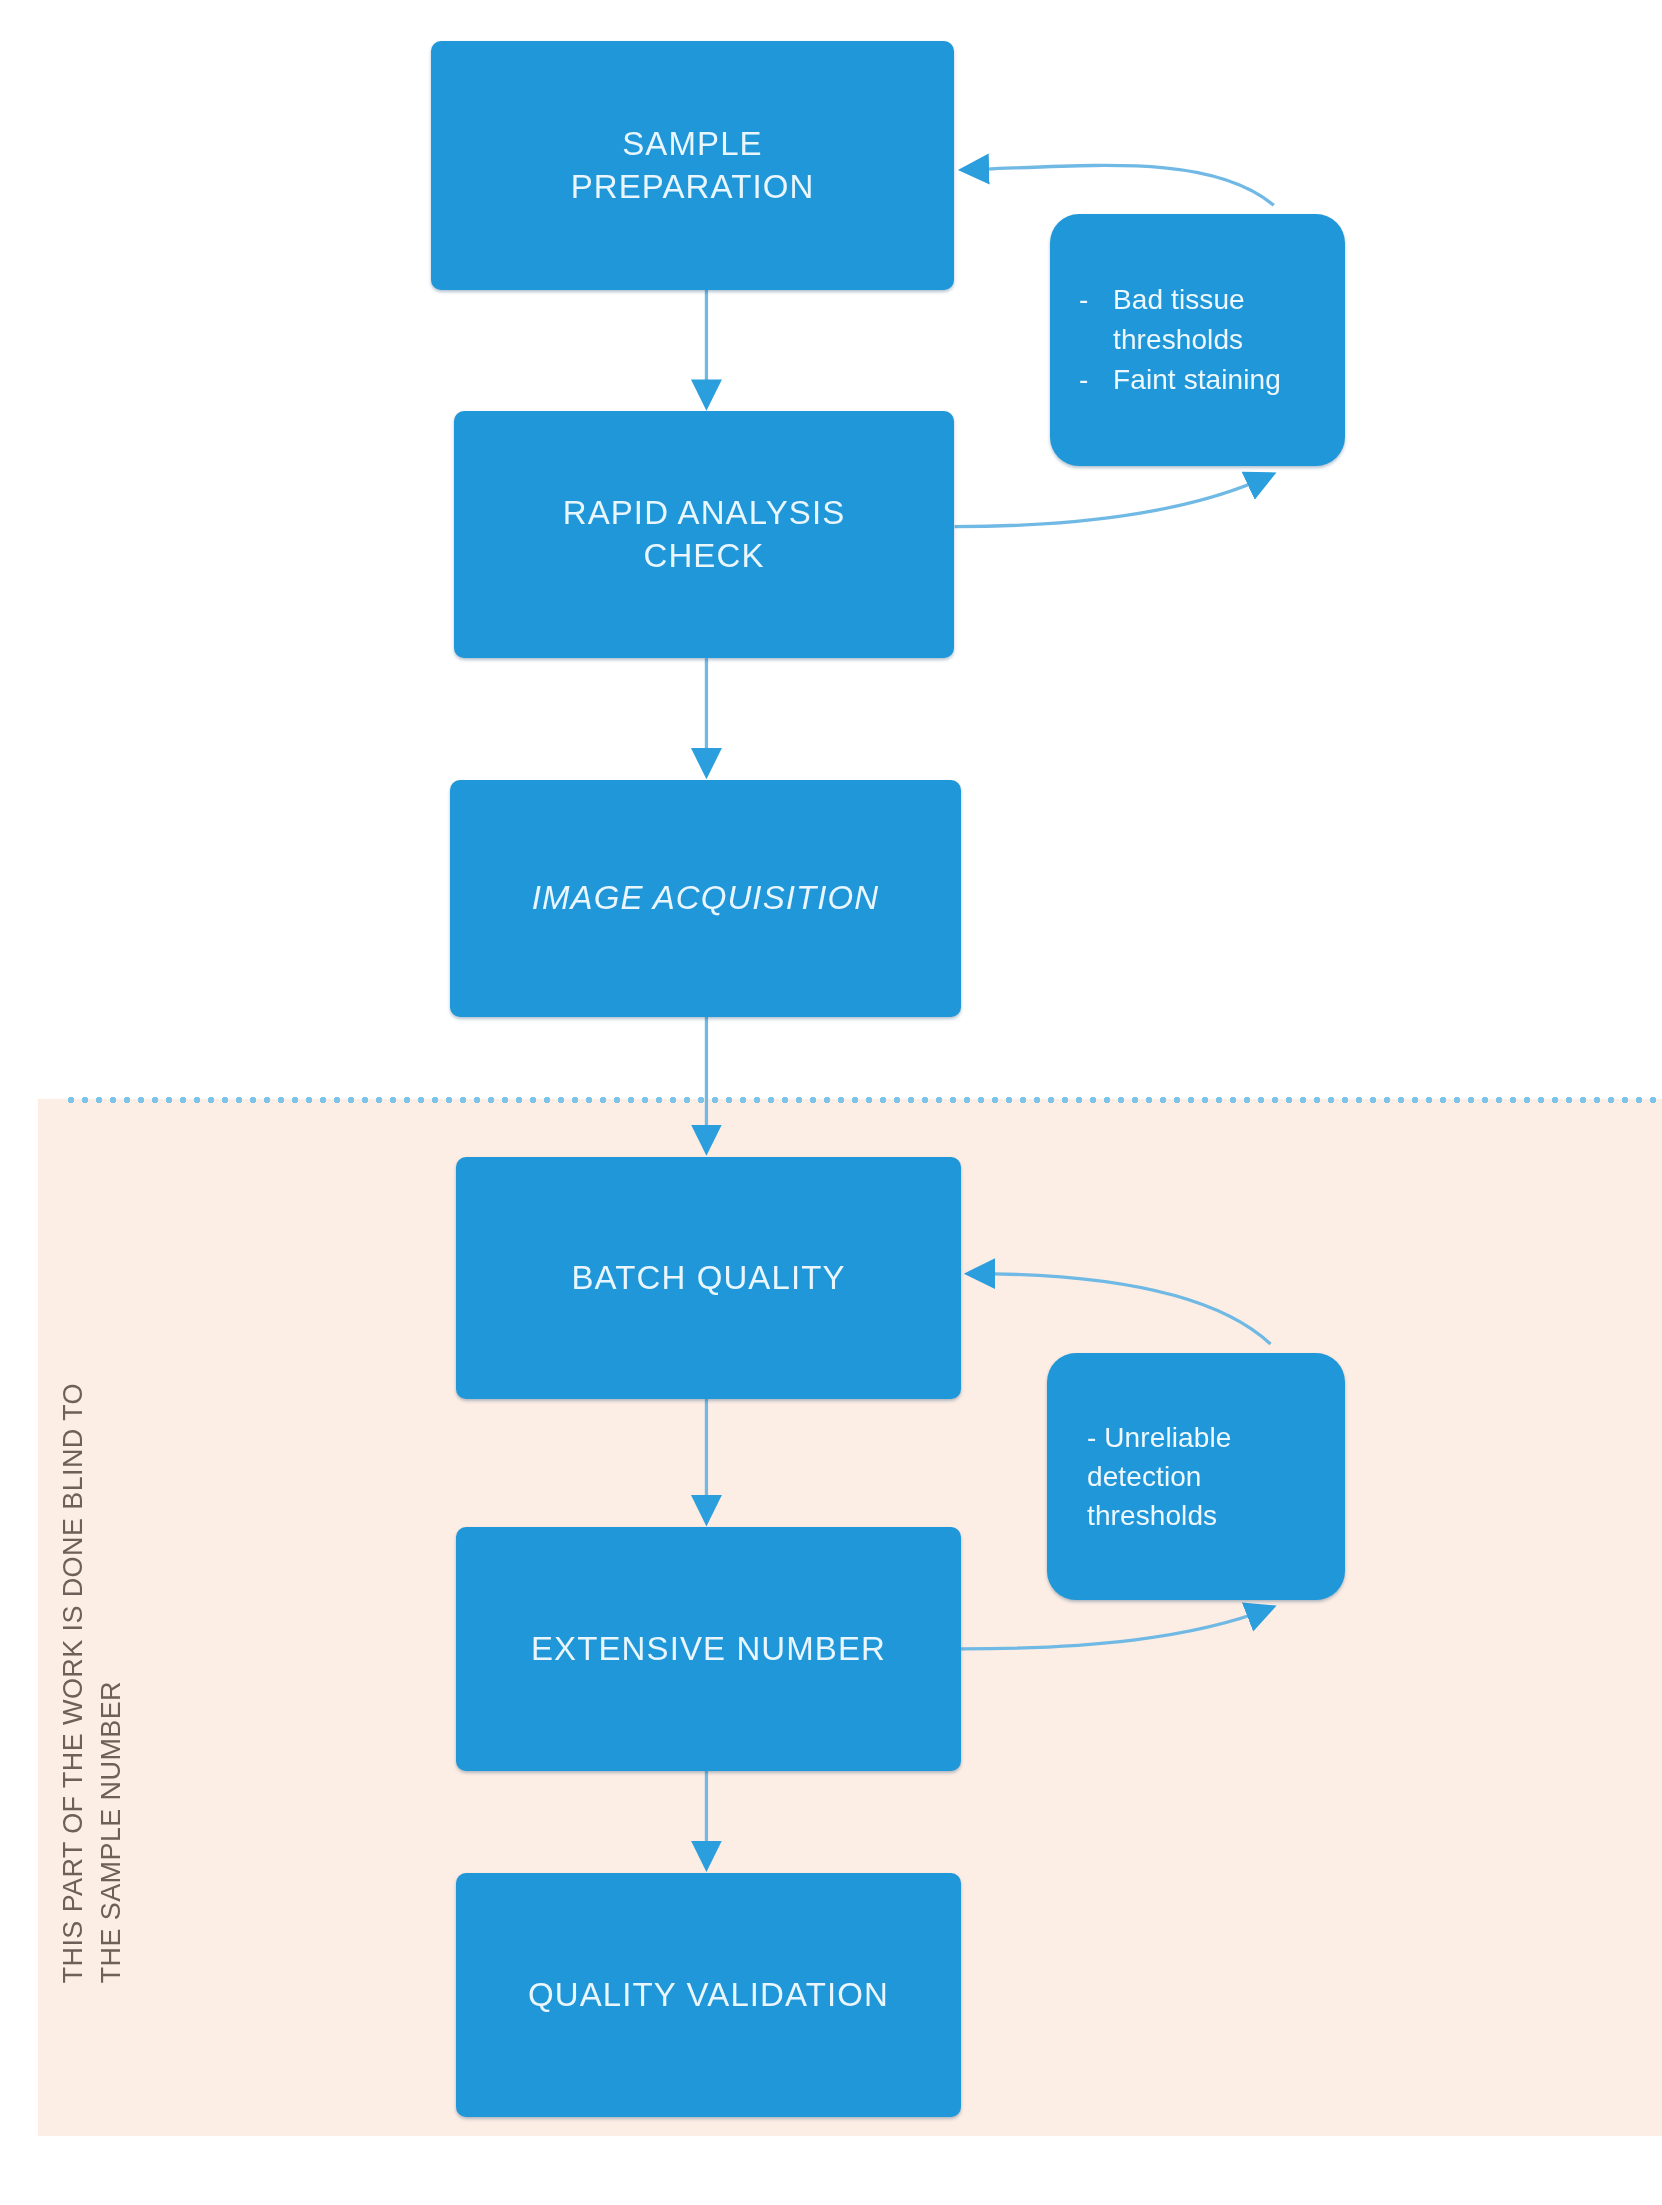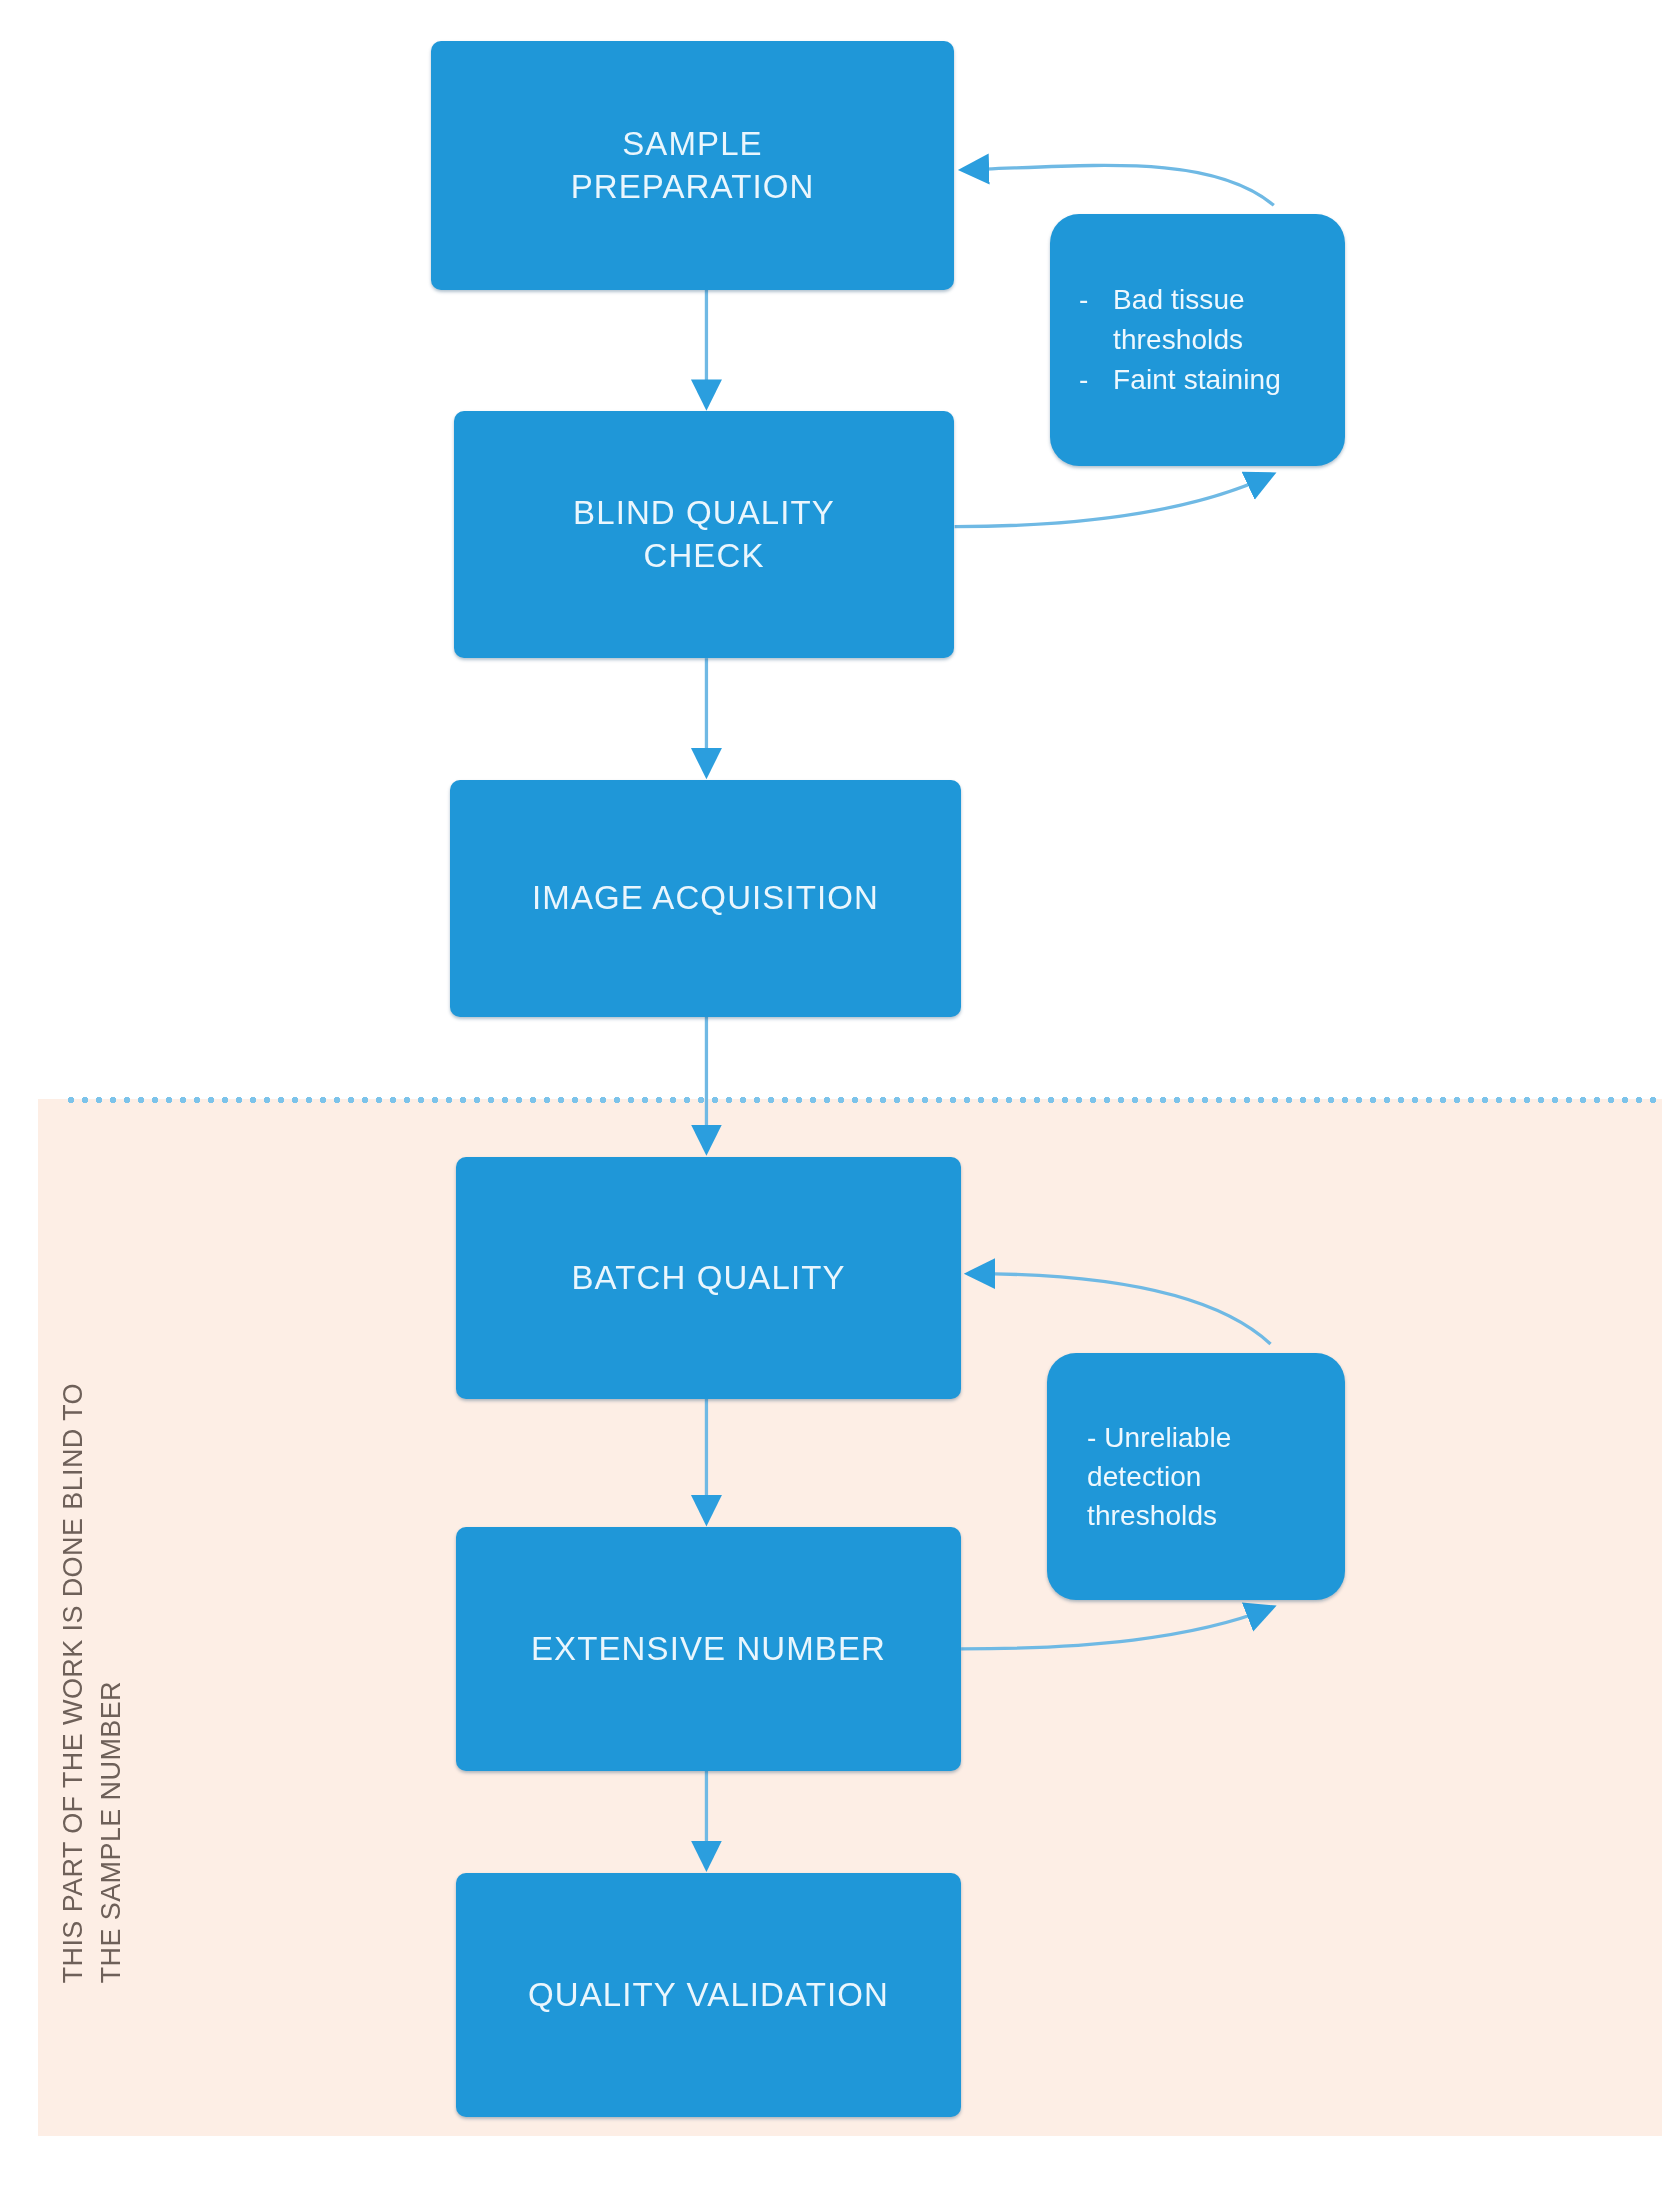--- a/index.html
+++ b/index.html
@@ -55,21 +55,21 @@
     font-size:33px;
     letter-spacing:1.1px;
     line-height:1.28;
     padding:0 17px;
     box-sizing:border-box;
     white-space:pre-line;
   }
 
   #box-sample-prep     {left:431px; top:41px;   width:523px; height:249px;}
   #box-quality-check   {left:454px; top:411px;  width:500px; height:247px;}
-  #box-image-acq       {left:450px; top:780px; width:511px; height:237px;}
+  #box-image-acq       {left:450px; top:780px; width:511px; height:237px;font-style:italic;}
   #box-batch-analysis  {left:456px; top:1157px; width:505px; height:242px;}
   #box-extensive-review{left:456px; top:1527px; width:505px; height:244px;}
   #box-result-valid    {left:456px; top:1873px; width:505px; height:244px;}
 
   
   .cbox{
     position:absolute;
     background:#1f97d8;
     border-radius:29px;
     box-shadow:0 2px 3.3px rgba(20,70,110,0.33);
@@ -131,21 +131,21 @@
     <path d="M1935,312 C1840,232 1660,252 1465,258" stroke="#6fb9e4" stroke-width="5" fill="none" marker-end="url(#ah)"></path>
 
     <path d="M1460,2505 C1650,2505 1810,2490 1930,2443" stroke="#6fb9e4" stroke-width="5" fill="none" marker-end="url(#ah)"></path>
 
     <path d="M1930,2042 C1840,1958 1660,1935 1474,1935" stroke="#6fb9e4" stroke-width="5" fill="none" marker-end="url(#ah)"></path>
   </svg>
 
   <div class="pbox" id="box-sample-prep">SAMPLE
 PREPARATION</div>
 
-  <div class="pbox" id="box-quality-check">BLIND QUALITY
+  <div class="pbox" id="box-quality-check">RAPID ANALYSIS
 CHECK</div>
 
   <div class="pbox" id="box-image-acq">IMAGE ACQUISITION</div>
 
   <div class="pbox" id="box-batch-analysis">BATCH QUALITY</div>
 
   <div class="pbox" id="box-extensive-review">EXTENSIVE NUMBER</div>
 
   <div class="pbox" id="box-result-valid">QUALITY VALIDATION</div>
 

